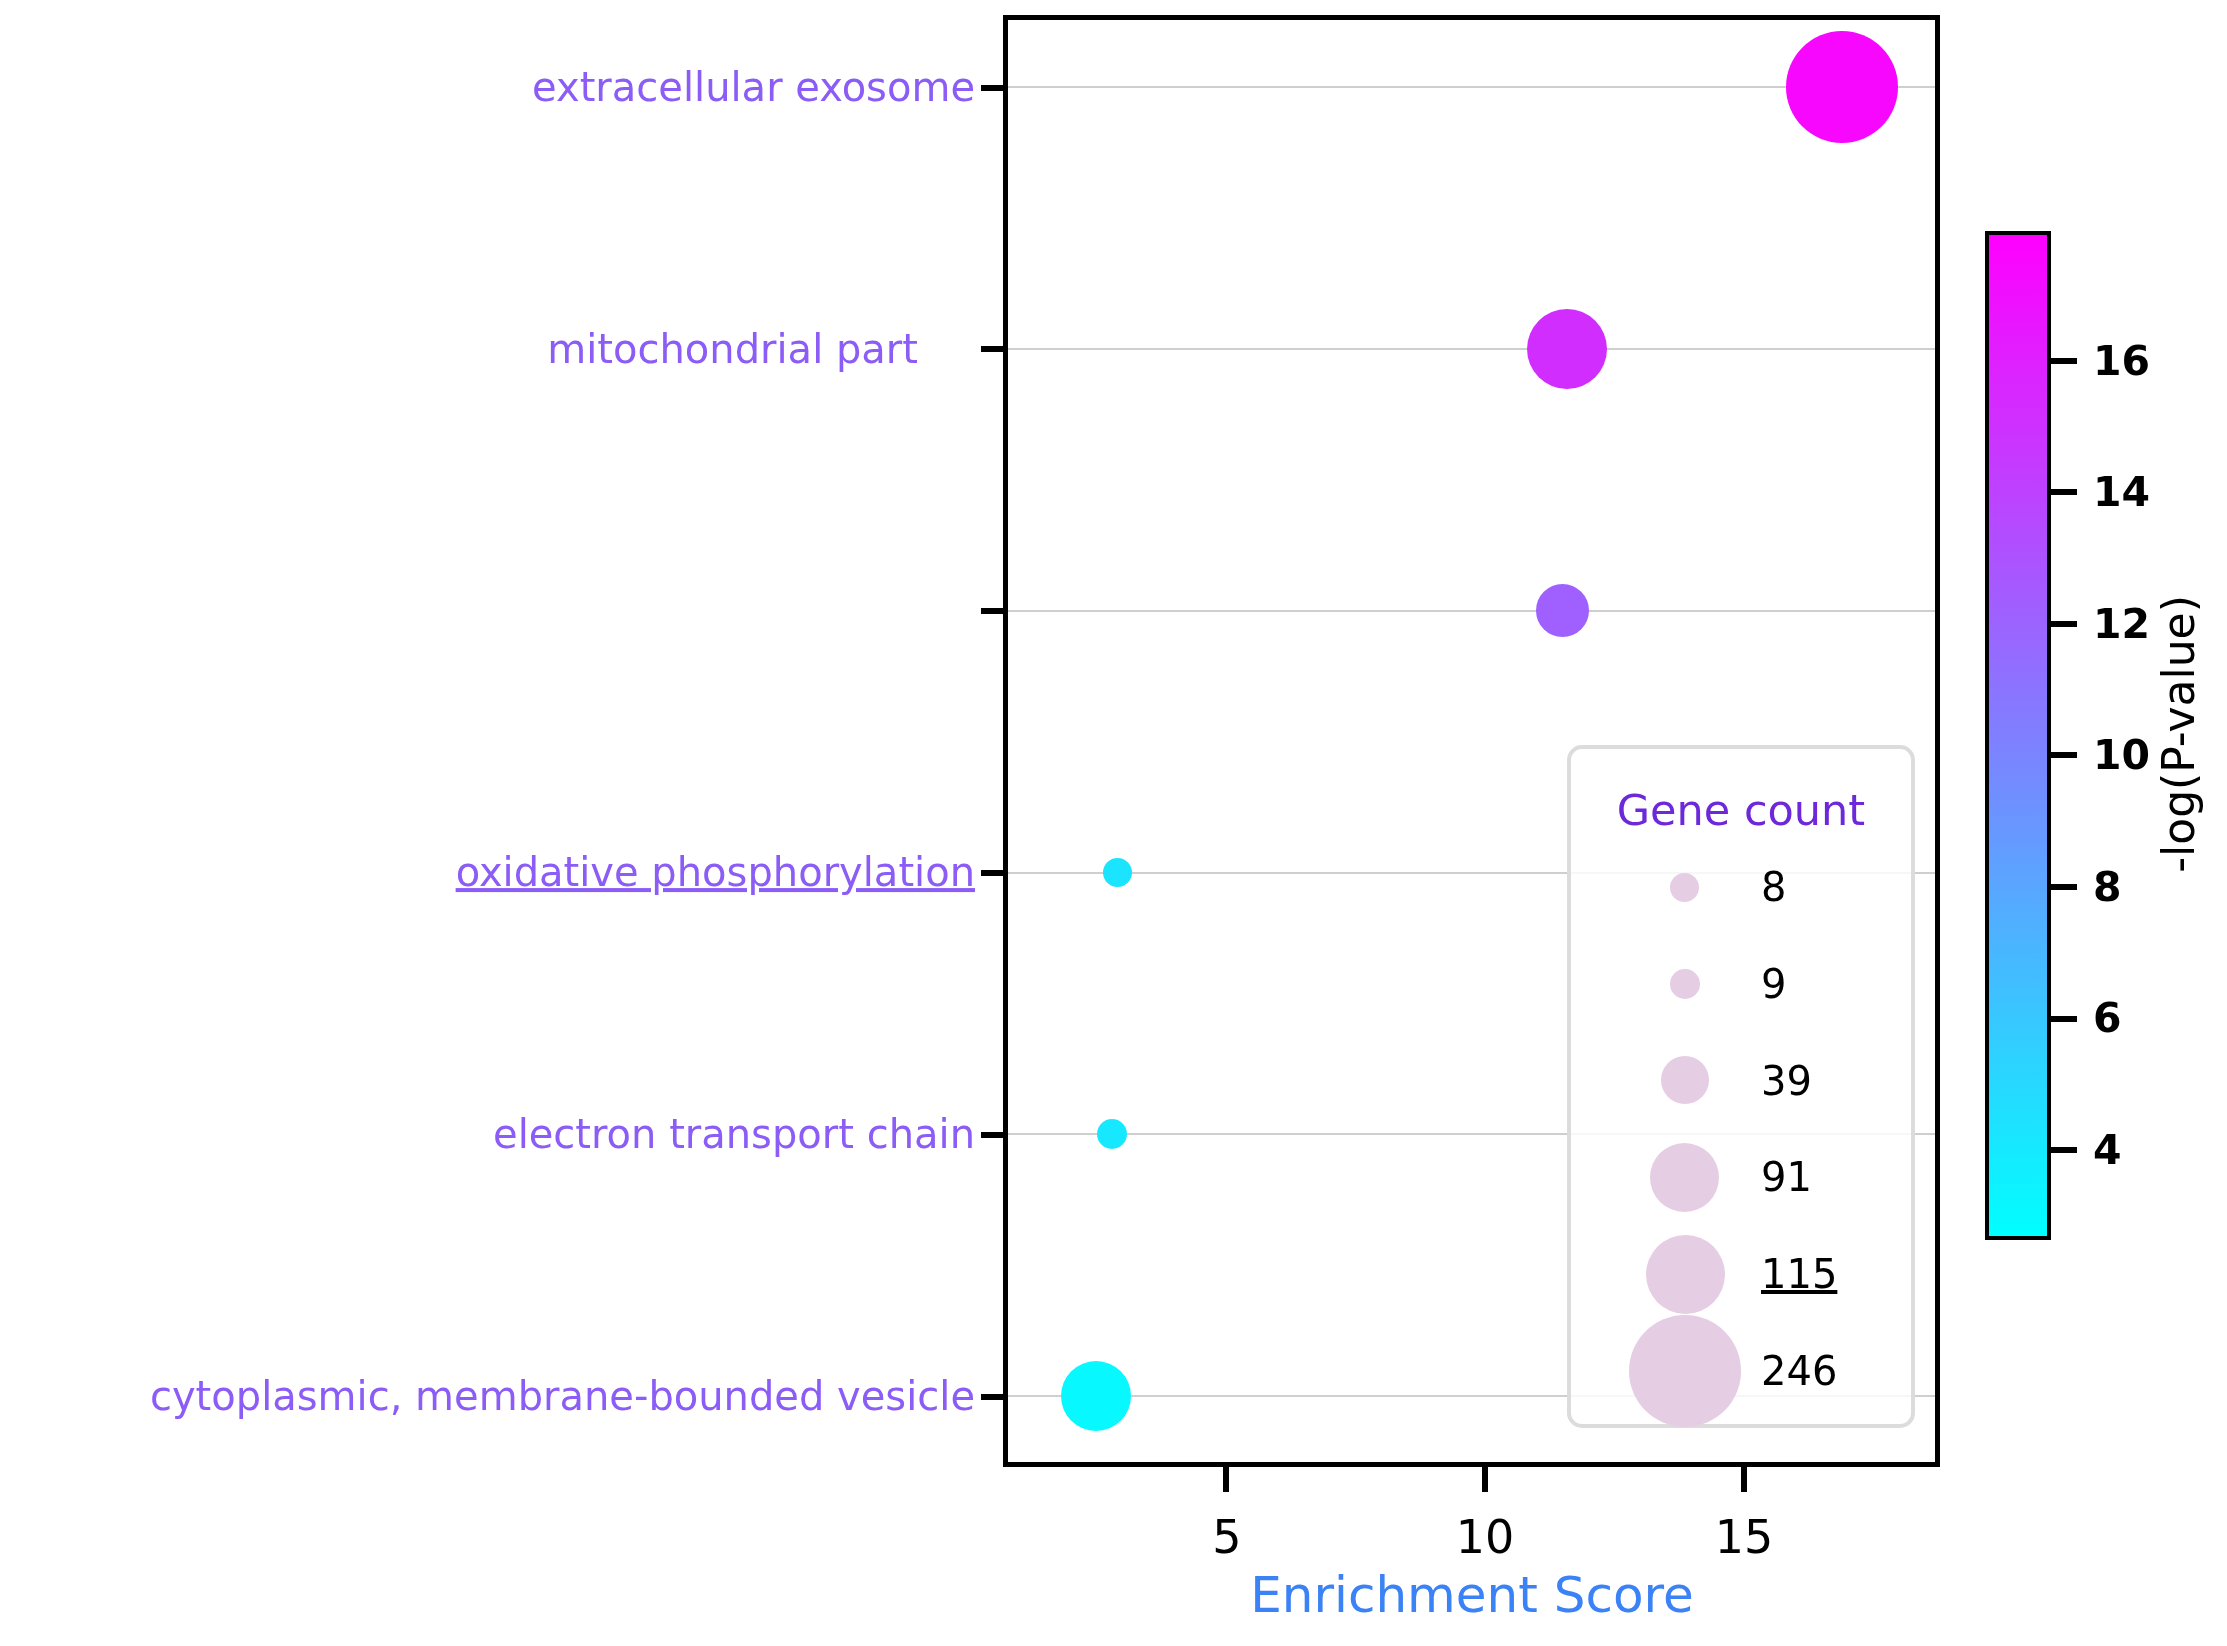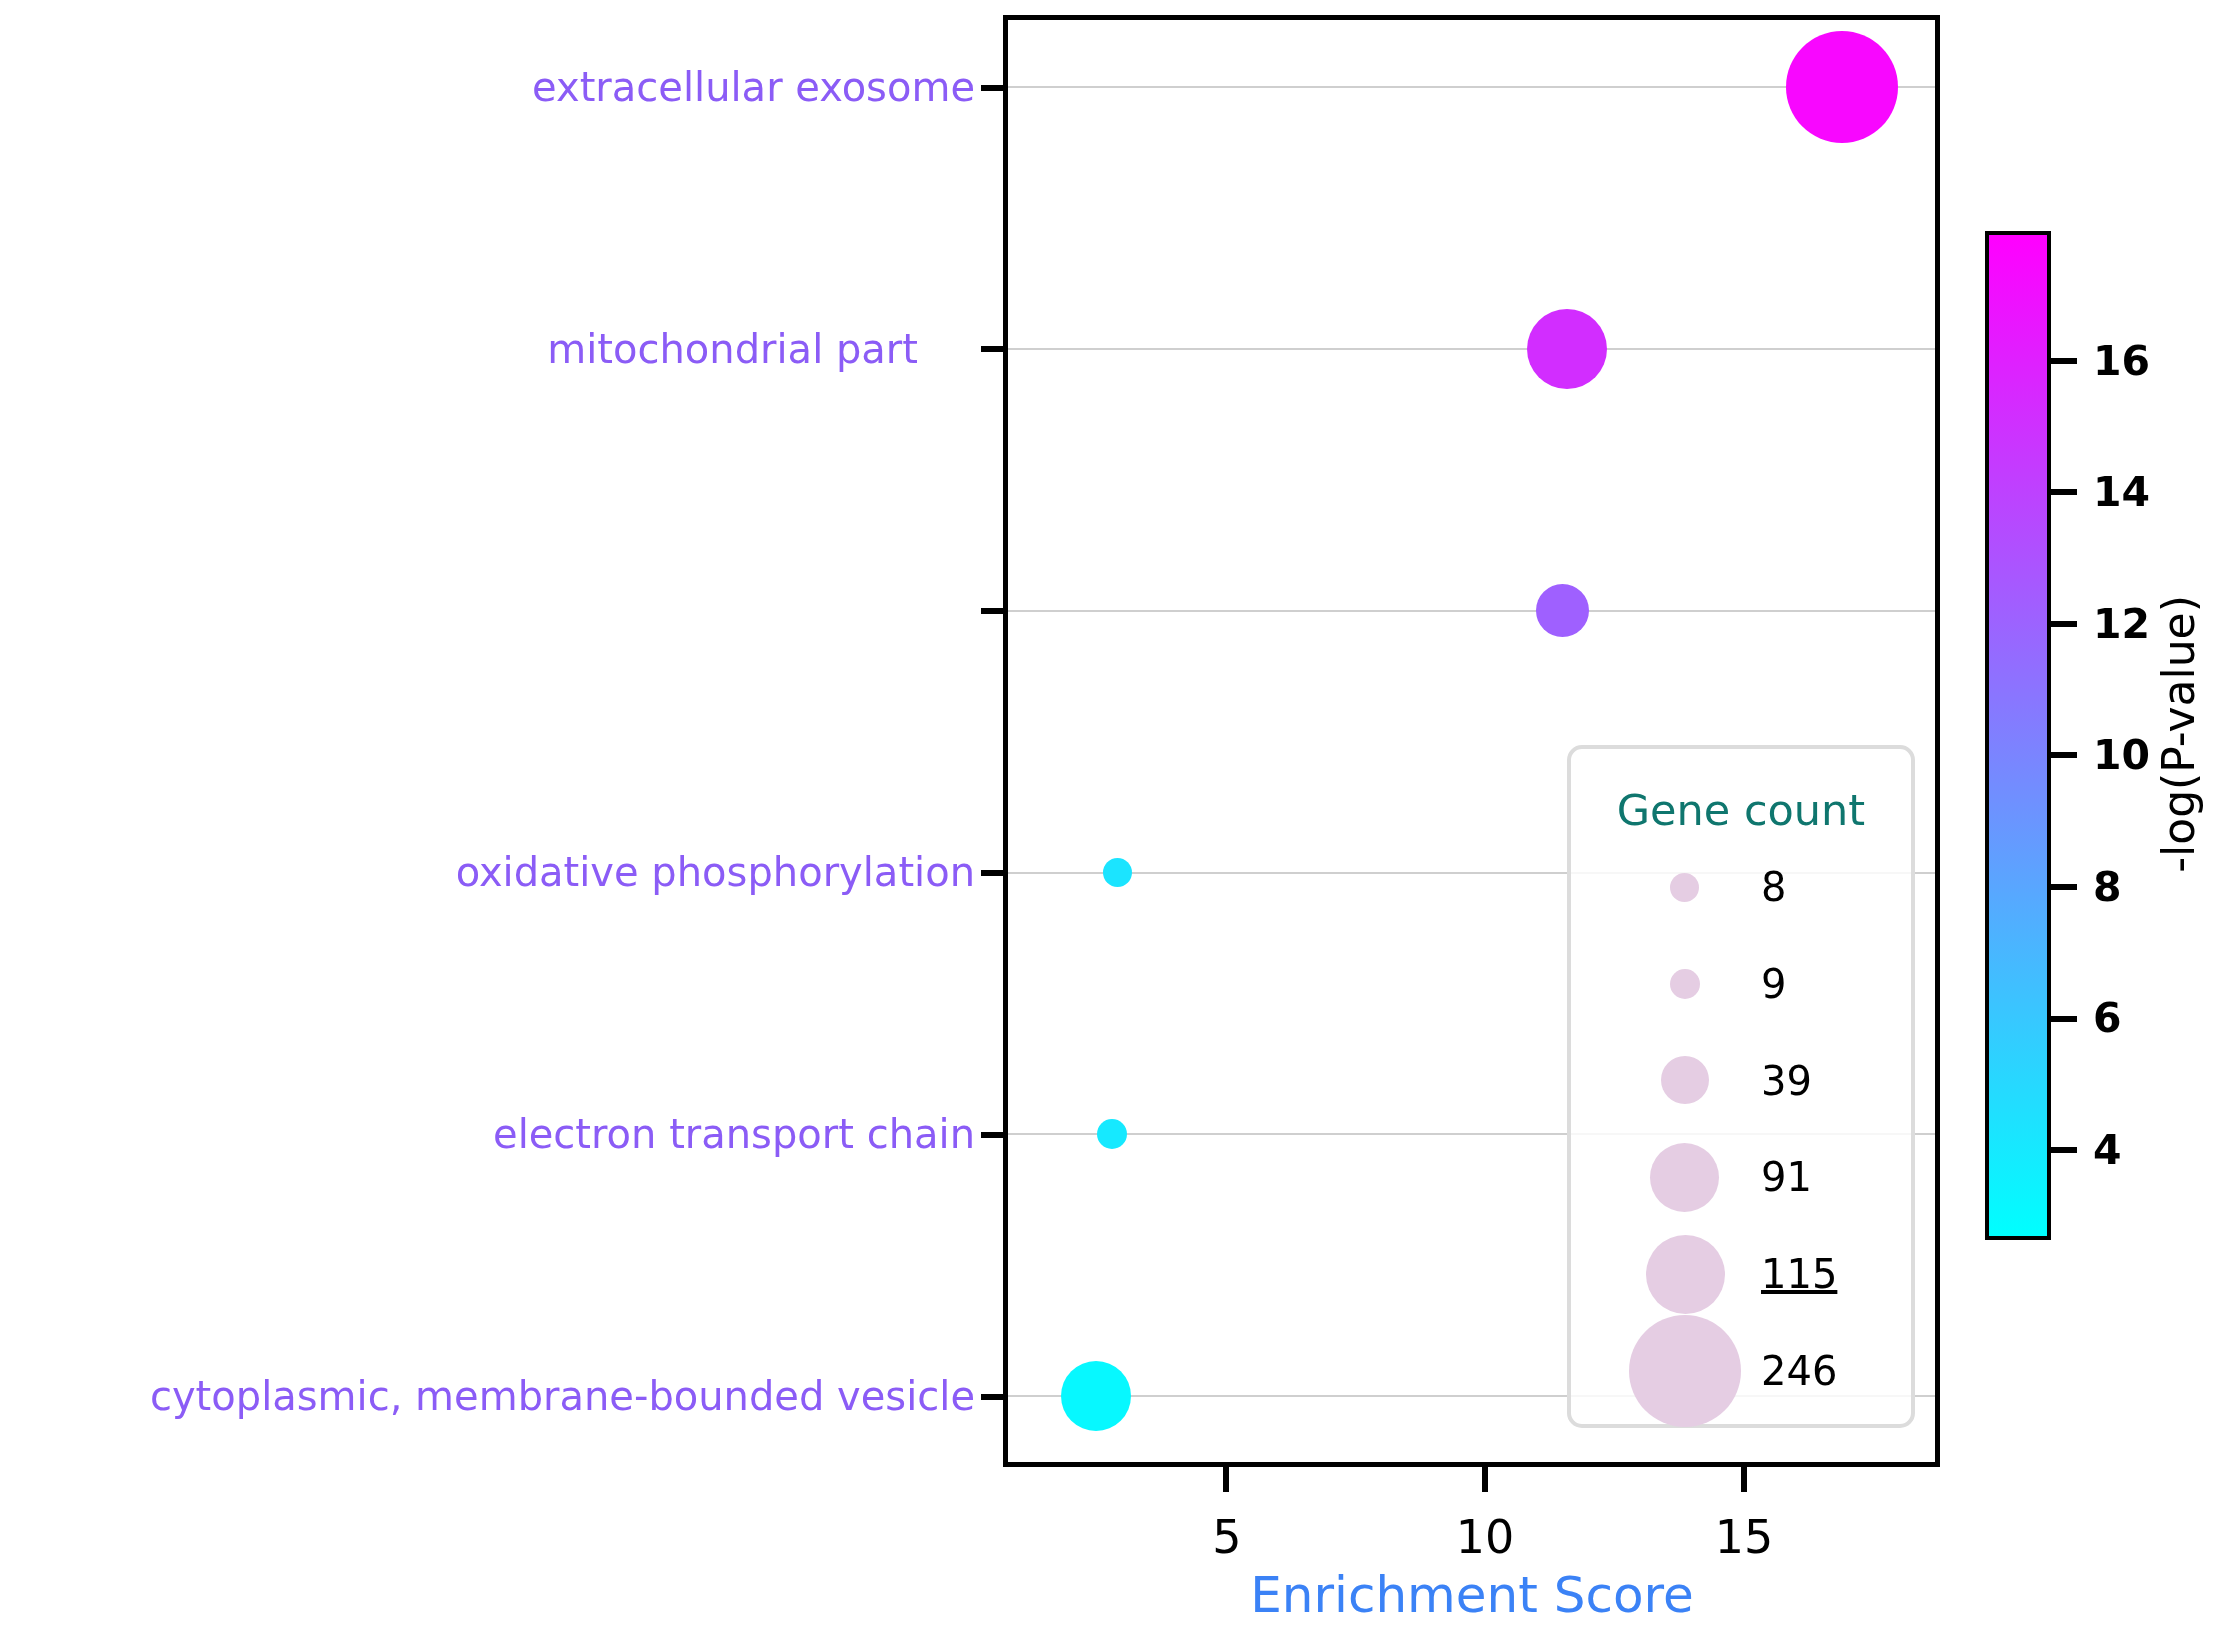--- a/index.html
+++ b/index.html
@@ -12,21 +12,21 @@
   .y-tick{position:absolute;width:26px;height:6.2px;background:#000;}
   .y-tick-label{position:absolute;white-space:nowrap;font-size:40px;color:#8b5cf6;
                 transform:translateY(-52%);text-align:right;}
   .x-tick{position:absolute;width:6.2px;height:25px;background:#000;}
   .x-tick-label{position:absolute;transform:translateX(-50%);font-size:46px;color:#000;}
   #x-axis-title{position:absolute;left:1472px;top:1566px;transform:translateX(-50%);
                 font-size:50px;color:#3b82f6;white-space:nowrap;}
   #legend{position:absolute;left:1567px;top:745px;width:348px;height:683px;
           border:4.8px solid #dcdcdc;border-radius:15px;background:rgba(255,255,255,0.82);}
   #legend-title{position:absolute;left:0;top:36px;width:100%;text-align:center;
-                font-size:43px;color:#0f766e;}
+                font-size:43px;color:#6d28d9;}
   .legend-bubble{position:absolute;border-radius:50%;}
   .legend-label{position:absolute;transform:translateY(-50%);font-size:40px;color:#000;}
   #colorbar-frame{position:absolute;left:1985px;top:231px;width:66px;height:1009px;
                   border:4.8px solid #000;}
   #colorbar-gradient{position:absolute;left:0;top:0;width:100%;height:100%;}
   .cbar-tick{position:absolute;width:26px;height:5.5px;background:#000;}
   .cbar-tick-label{position:absolute;transform:translateY(-50%);font-size:41px;
                    font-weight:700;color:#000;}
   #colorbar-label{position:absolute;left:2178px;top:734px;
                   transform:translate(-50%,-50%) rotate(-90deg);
@@ -71,21 +71,21 @@
   <div id="colorbar-frame">
     <div id="colorbar-gradient" style="background: linear-gradient(rgb(255, 0, 255), rgb(0, 255, 255));"></div>
   </div>
   <div id="colorbar-label">-log(P-value)</div>
 <div class="y-tick" style="left: 981px; top: 85px;"></div>
     <div class="y-tick-label" style="right: 1252px; top: 88px;">extracellular exosome</div>
     <div class="y-tick" style="left: 981px; top: 346px;"></div>
     <div class="y-tick-label" style="right: 1309px; top: 350px;">mitochondrial part</div>
     <div class="y-tick" style="left: 981px; top: 608px;"></div>
     <div class="y-tick" style="left: 981px; top: 870px;"></div>
-    <div class="y-tick-label" style="right: 1252px; top: 873px;">oxidative phosphorylation</div>
+    <div class="y-tick-label" style="right: 1252px; top: 873px; text-decoration: underline;">oxidative phosphorylation</div>
     <div class="y-tick" style="left: 981px; top: 1132px;"></div>
     <div class="y-tick-label" style="right: 1252px; top: 1135px;">electron transport chain</div>
     <div class="y-tick" style="left: 981px; top: 1394px;"></div>
     <div class="y-tick-label" style="right: 1252px; top: 1397px;">cytoplasmic, membrane-bounded vesicle</div>
     <div class="x-tick" style="left: 1223px; top: 1467px;"></div>
     <div class="x-tick-label" style="left: 1227px; top: 1510px;">5</div>
     <div class="x-tick" style="left: 1482px; top: 1467px;"></div>
     <div class="x-tick-label" style="left: 1485px; top: 1510px;">10</div>
     <div class="x-tick" style="left: 1741px; top: 1467px;"></div>
     <div class="x-tick-label" style="left: 1744px; top: 1510px;">15</div>

